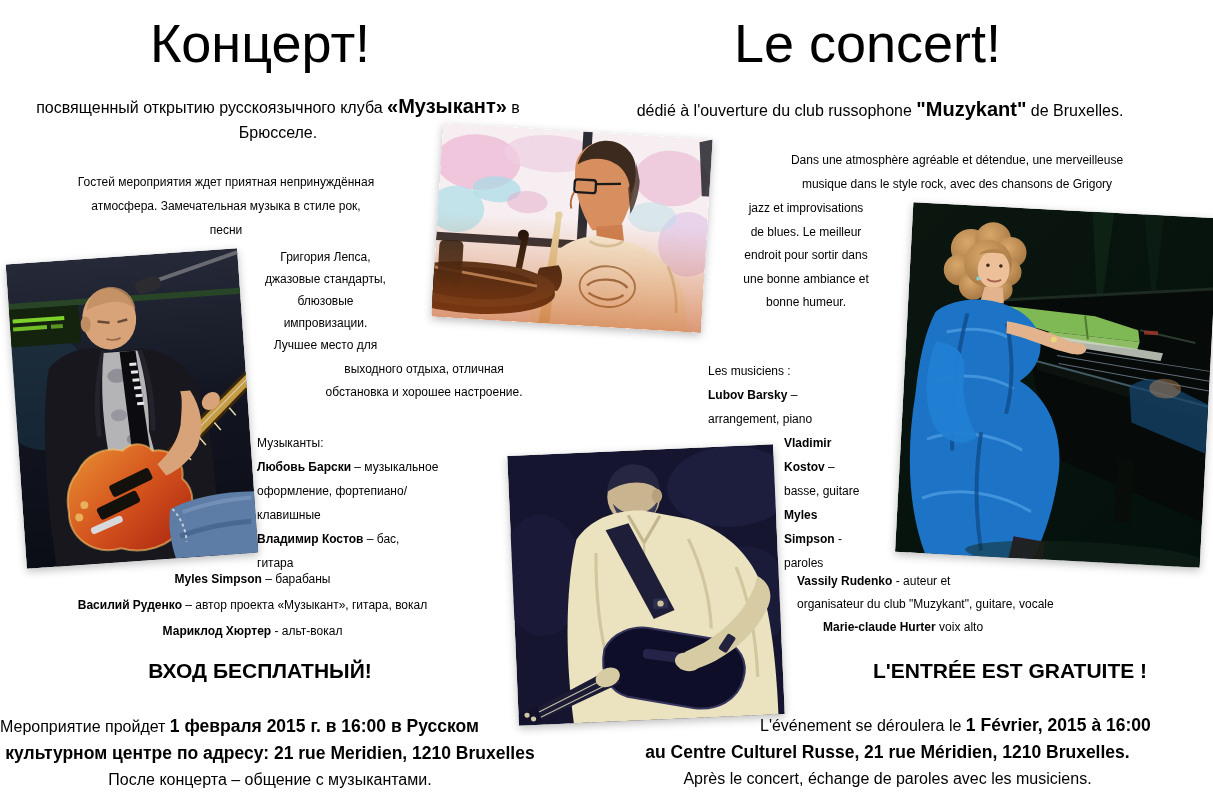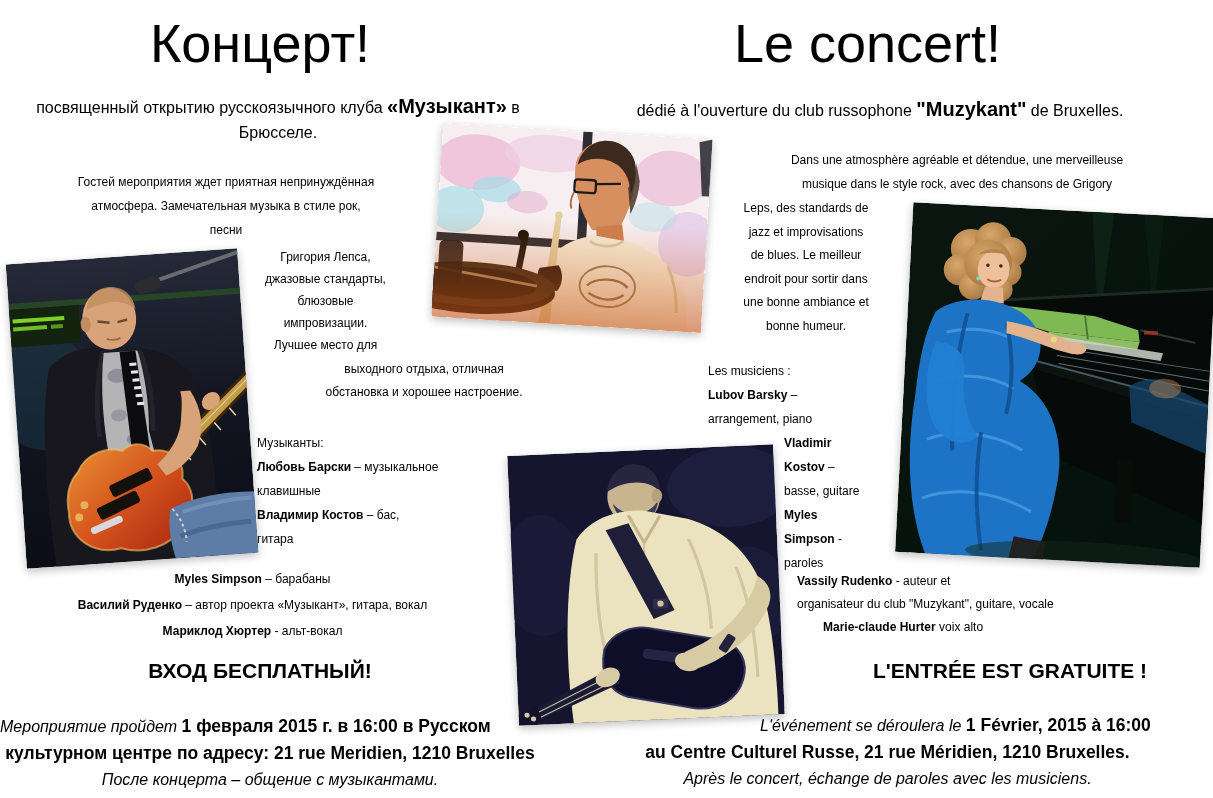--- a/index.html
+++ b/index.html
@@ -9,21 +9,21 @@
   }
   .txt{position:absolute;z-index:3;}
   .ctr{text-align:center;}
   .ln{white-space:nowrap;}
   b{font-weight:700;}
   .title{font-size:54px;line-height:62px;font-weight:400;}
   .sub{font-size:16px;line-height:25px;}
   .club{font-size:20px;font-weight:700;}
   .body{font-size:12px;line-height:24px;}
   .free{font-size:21px;font-weight:700;}
-  .fs{font-size:16px;font-style:italic;}
+  .fs{font-size:16px;}
   .fb{font-size:17.5px;font-weight:700;}
 
   #l-title{left:0;top:12px;width:520px;}
   #r-title{left:640px;top:12px;width:455px;}
   #l-sub{left:0;top:94px;width:556px;}
   #r-sub{left:620px;top:97px;width:520px;}
   #l-intro{left:0;top:170px;width:452px;}
   #l-flowa{left:183px;top:246px;width:285px;line-height:22px;}
   #l-flowb{left:278px;top:358px;width:292px;line-height:23px;}
   #l-mus{left:257px;top:431px;line-height:24px;}
@@ -324,20 +324,21 @@
   </div>
 
   <div class="txt body ctr" id="l-flowb">
     <div class="ln">выходного отдыха, отличная</div>
     <div class="ln">обстановка и хорошее настроение.</div>
   </div>
 
   <div class="txt body" id="l-mus">
     <div class="ln">Музыканты:</div>
     <div class="ln"><b>Любовь Барски</b><span> – музыкальное</span></div>
+    <div class="ln">оформление, фортепиано/</div>
     <div class="ln">клавишные</div>
     <div class="ln"><b>Владимир Костов</b><span> – бас,</span></div>
     <div class="ln">гитара</div>
   </div>
 
   <div class="txt body ctr" id="l-mus2">
     <div class="ln"><b>Myles Simpson</b><span> – барабаны</span></div>
     <div class="ln"><b>Василий Руденко</b><span> – автор проекта «Музыкант», гитара, вокал</span></div>
     <div class="ln"><b>Мариклод Хюртер</b><span> - альт-вокал</span></div>
   </div>
@@ -355,21 +356,20 @@
   <div class="txt sub ctr" id="r-sub">
     <div class="ln"><span>dédié à l'ouverture du club russophone </span><span class="club">"Muzykant"</span><span> de Bruxelles.</span></div>
   </div>
 
   <div class="txt body ctr" id="r-intro">
     <div class="ln">Dans une atmosphère agréable et détendue, une merveilleuse</div>
     <div class="ln">musique dans le style rock, avec des chansons de Grigory</div>
   </div>
 
   <div class="txt body ctr" id="r-flow">
-    <div class="ln">Leps, des standards de</div>
     <div class="ln">jazz et improvisations</div>
     <div class="ln">de blues. Le meilleur</div>
     <div class="ln">endroit pour sortir dans</div>
     <div class="ln">une bonne ambiance et</div>
     <div class="ln">bonne humeur.</div>
   </div>
 
   <div class="txt body" id="r-mus">
     <div class="ln">Les musiciens :</div>
     <div class="ln"><b>Lubov Barsky</b><span> –</span></div>

